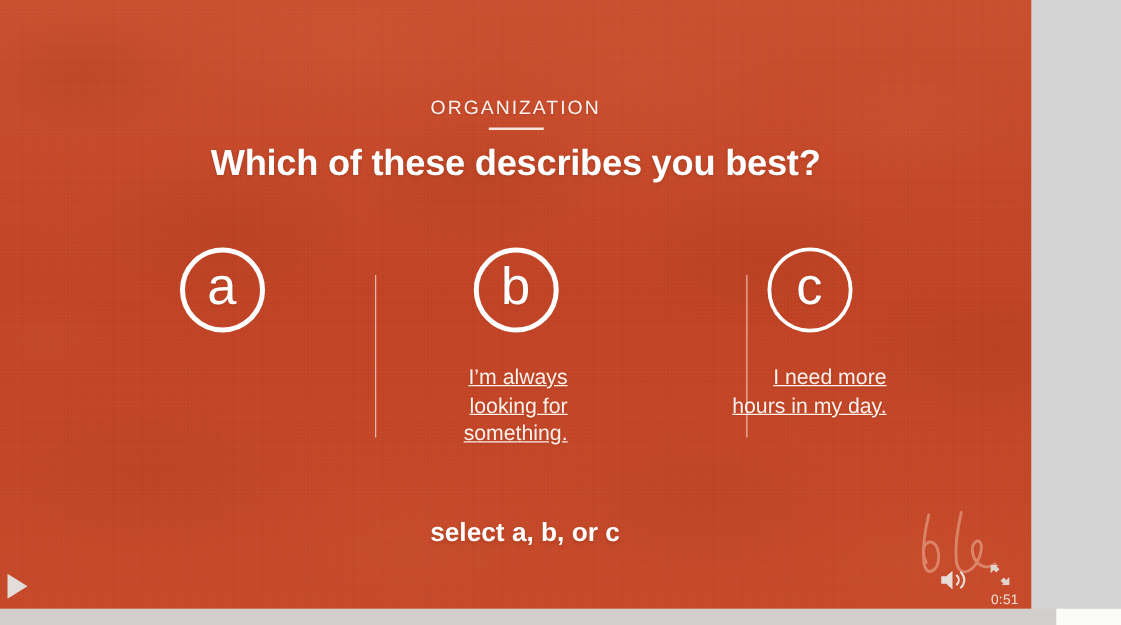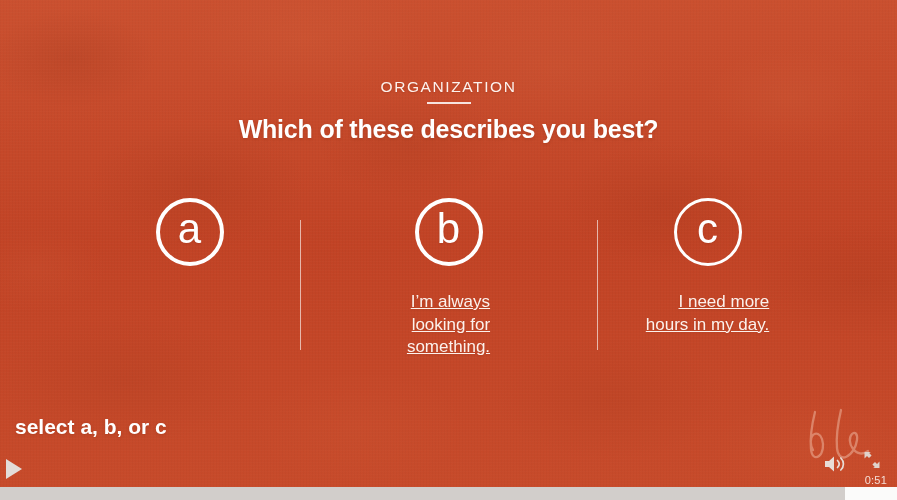--- a/index.html
+++ b/index.html
@@ -14,21 +14,21 @@
   .player {
     position:relative;
     width:897px; height:500px;
     background:#d4d4d4;
     overflow:hidden;
   }
 
   
   .stage {
     position:absolute; left:0; top:0;
-    width:897px; height:487px;
+    width:825px; height:487px;
     overflow:hidden;
     background:#d9623c;
   }
 
   
   .photo-layer {
     position:absolute; inset:0;
     background-color:#d4613c;
     background-image:
       radial-gradient(ellipse 120px 70px at 8% 12%,  rgba(160,62,30,.30), rgba(0,0,0,0) 70%),
@@ -83,21 +83,21 @@
   .eyebrow-rule {
     position:absolute; left:50%; top:102px;
     transform:translateX(-50%);
     width:44px; height:2px;
     background:rgba(255,255,255,.85);
   }
 
   .headline {
     position:absolute; left:0; right:0; top:115px;
     text-align:center;
-    font-size:25px;
+    font-size:29px;
     font-weight:bold;
     letter-spacing:-0.2px;
     color:#ffffff;
     text-shadow:0 1px 3px rgba(120,40,15,.30);
   }
 
   
   .options {
     position:absolute; left:60px; right:60px; top:198px;
     height:165px;
@@ -139,21 +139,21 @@
     position:absolute;
     top:22px;
     width:1px; height:130px;
     background:rgba(255,255,255,.62);
   }
   .divider.d1 { left:240px; }
   .divider.d2 { left:537px; }
 
   .cta {
     position:absolute; left:0; right:0; top:415px;
-    text-align:left;
+    text-align:center;
     font-size:21px;
     font-weight:bold;
     color:#ffffff;
     text-shadow:0 1px 3px rgba(120,40,15,.28);
     padding-left:15px;
   }
 
   
   .watermark {
     position:absolute;

